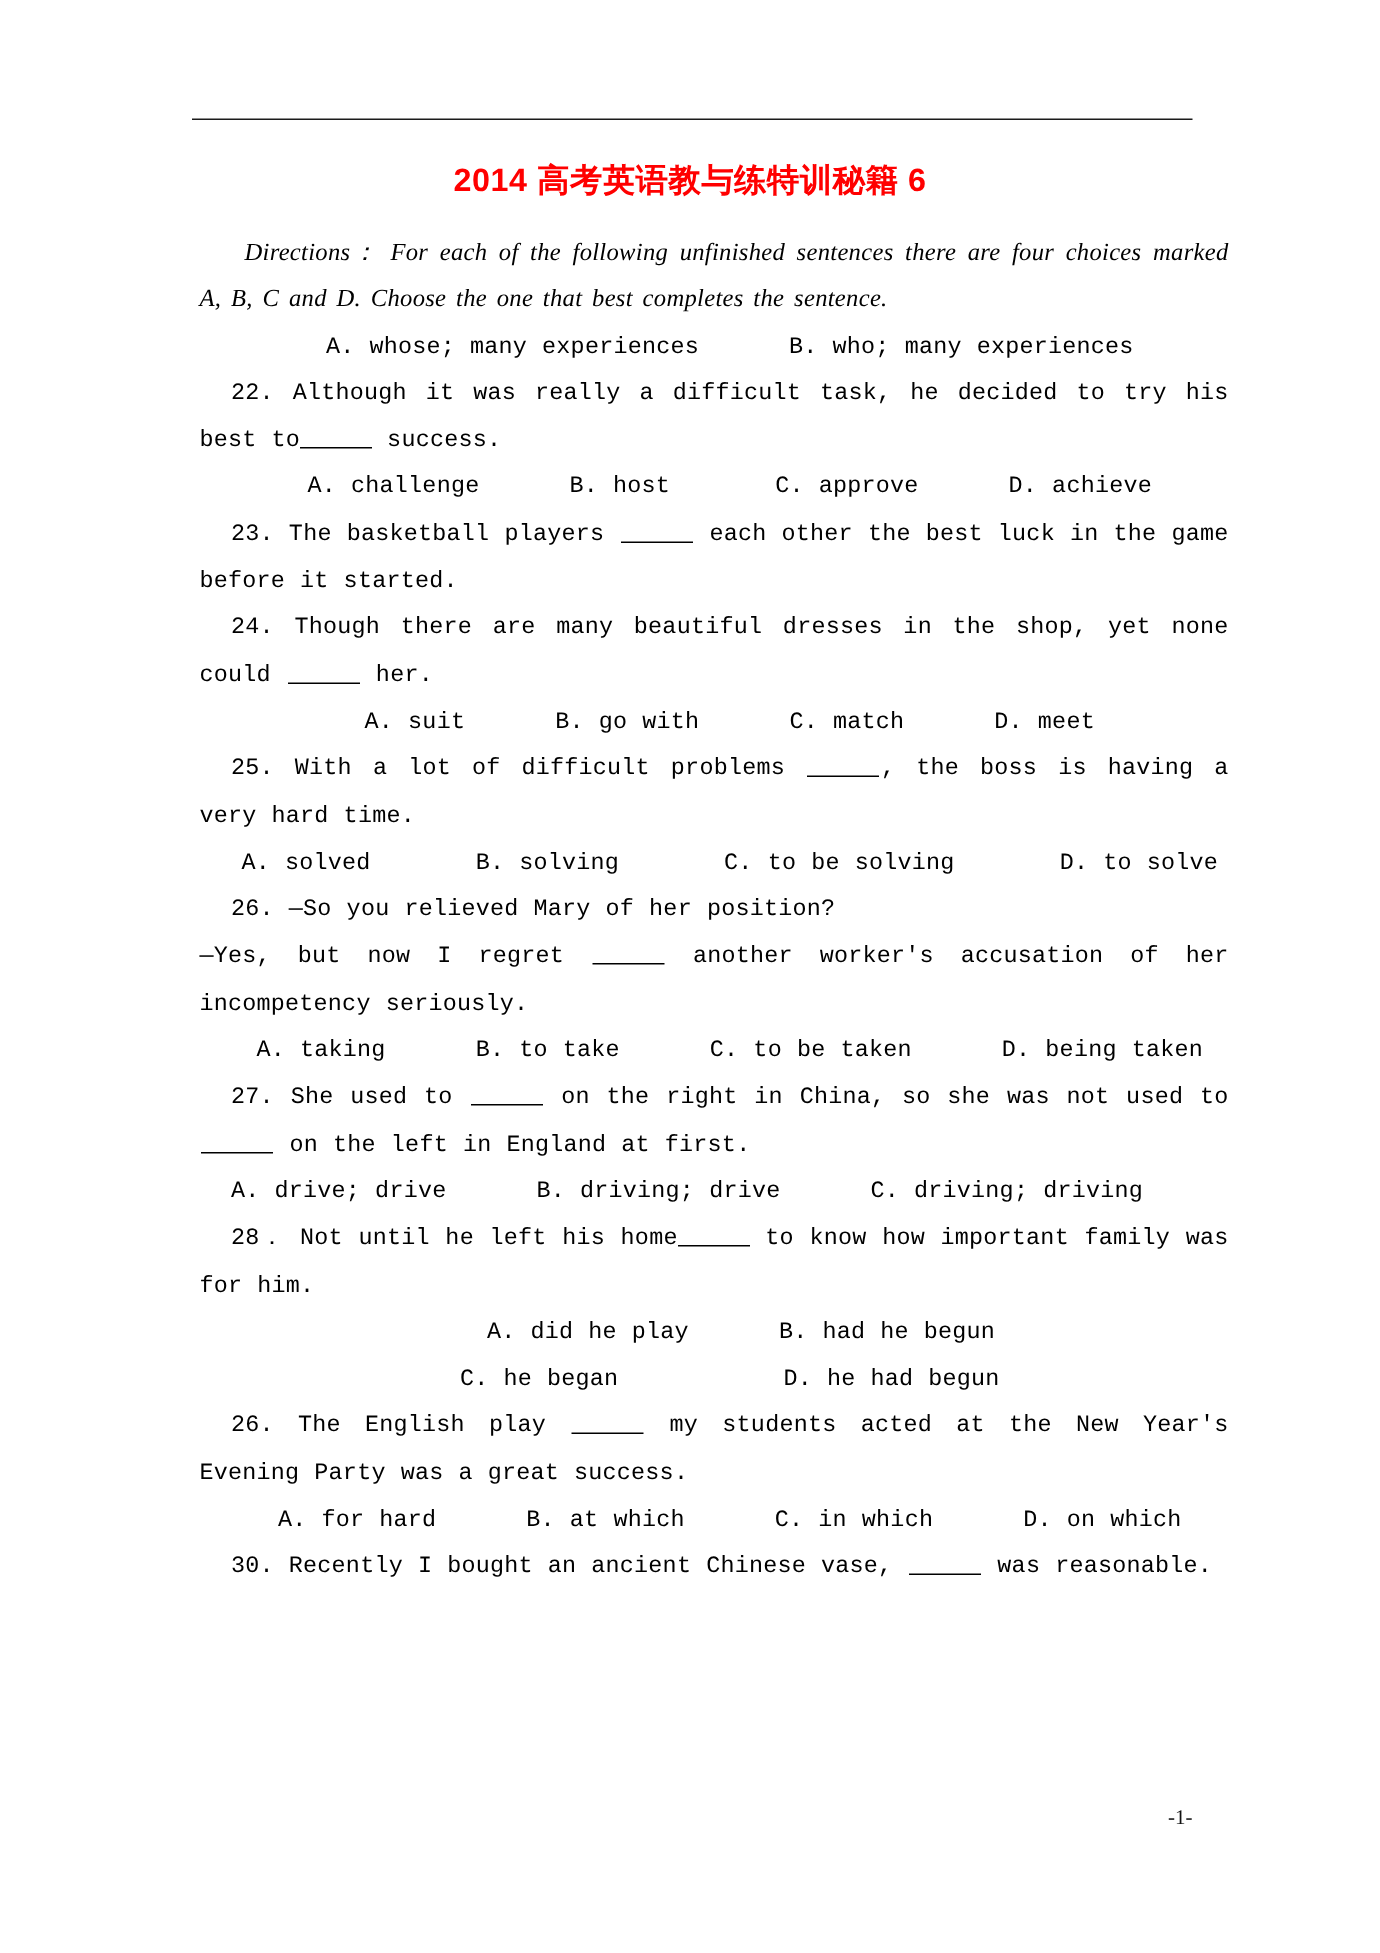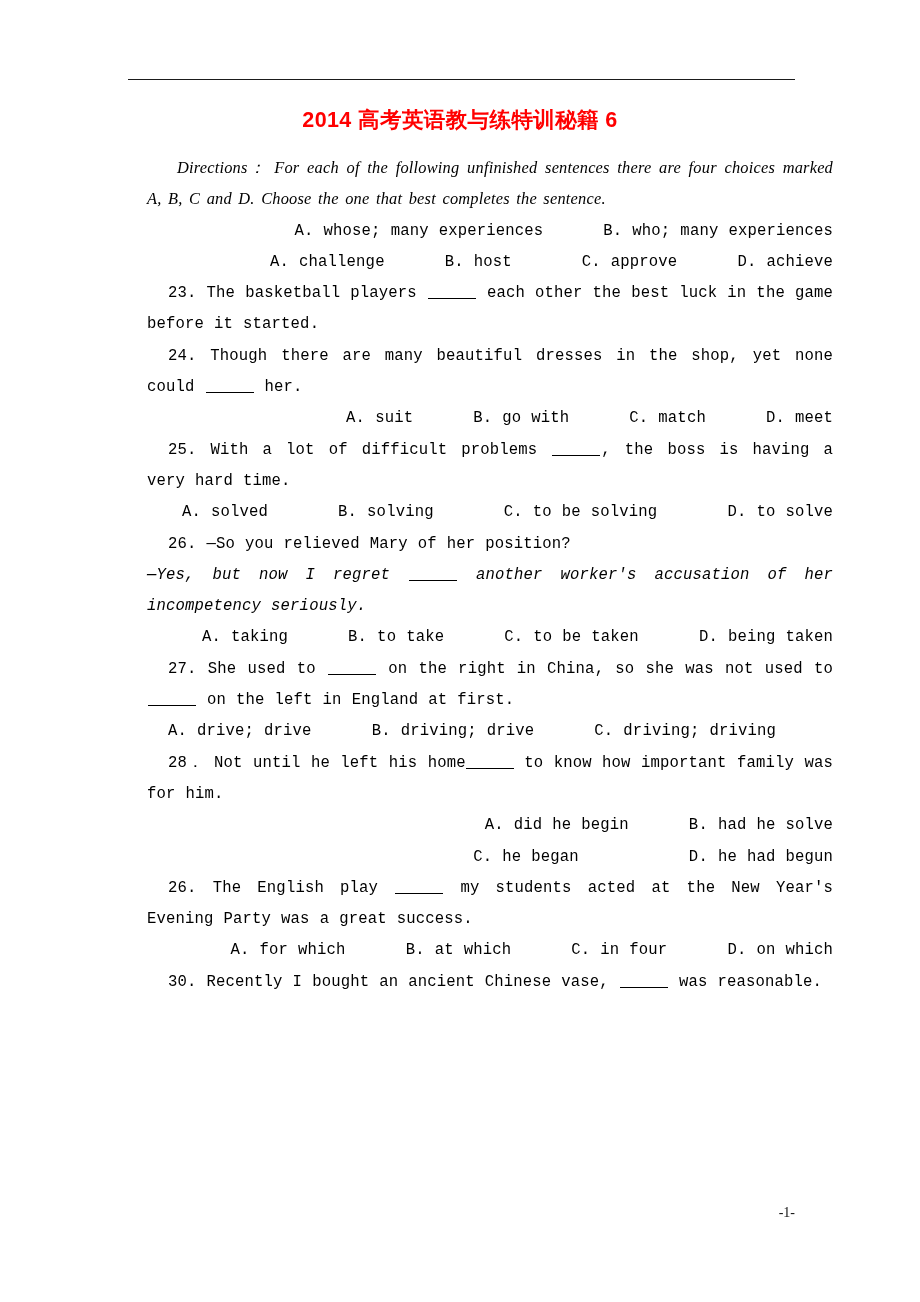--- a/index.html
+++ b/index.html
@@ -45,21 +45,21 @@
     font-family: "Liberation Sans", "DejaVu Sans", sans-serif;
     font-weight: bold;
     font-size: 21.5px;
     letter-spacing: 0.4px;
     white-space: nowrap;
   }
 
   
   .body-block {
     position: absolute;
-    left: 147px;
+    left: 133px;
     top: 152px;
     width: 686px;
   }
 
   .para {
     margin: 0;
     font-size: 15.6px;
     line-height: 31.3px;
     text-align: justify;
     text-justify: inter-word;
@@ -84,33 +84,32 @@
     font-style: italic;
   }
 
   
   .q-stem {
     text-indent: 21px;
   }
 
   
   .opt-row {
-    text-align: right;
+    text-align: center;
     text-indent: 21px;
     white-space: pre;
     overflow: hidden;
   }
   .opt-row.wide-indent {
     text-indent: 26px;
   }
 
   
   .dialogue-reply {
     text-indent: 0;
-    font-style: italic;
   }
 
   
   .blank {
     display: inline-block;
     border-bottom: 1px solid #000;
     width: 48px;
     height: 0.92em;
     vertical-align: -0.12em;
     margin: 0 1px;
@@ -139,43 +138,44 @@
   <div class="header-rule"></div>
 
   <div class="doc-title">2014 高考英语教与练特训秘籍 6</div>
 
   <div class="body-block">
 
     <p class="para directions"><span class="lead">Directions</span><span>：</span> <span>For each of the following unfinished sentences there are four choices marked A, B, C and D. Choose the one that best completes the sentence.</span></p>
 
     <p class="para opt-row">A. whose; many experiences      B. who; many experiences</p>
 
+    <p class="para q-stem"><span>22.</span> <span>Although it was really a difficult task, he decided to try his best to</span><span class="blank tight"></span> <span>success.</span></p>
     <p class="para opt-row">A. challenge      B. host       C. approve      D. achieve</p>
 
     <p class="para q-stem"><span>23.</span> <span>The basketball players</span> <span class="blank"></span> <span>each other the best luck in the game before it started.</span></p>
 
     <p class="para q-stem"><span>24.</span> <span>Though there are many beautiful dresses in the shop, yet none could</span> <span class="blank"></span> <span>her.</span></p>
     <p class="para opt-row">A. suit      B. go with      C. match      D. meet</p>
 
     <p class="para q-stem"><span>25.</span> <span>With a lot of difficult problems</span> <span class="blank"></span><span>, the boss is having a very hard time.</span></p>
     <p class="para opt-row">A. solved       B. solving       C. to be solving       D. to solve</p>
 
     <p class="para q-stem"><span>26.</span> <span>—So you relieved Mary of her position?</span></p>
     <p class="para dialogue-reply"><span>—Yes, but now I regret</span> <span class="blank"></span> <span>another worker's accusation of her incompetency seriously.</span></p>
     <p class="para opt-row">A. taking      B. to take      C. to be taken      D. being taken</p>
 
     <p class="para q-stem"><span>27.</span> <span>She used to</span> <span class="blank"></span> <span>on the right in China, so she was not used to</span> <span class="blank"></span> <span>on the left in England at first.</span></p>
     <p class="para opt-row">A. drive; drive      B. driving; drive      C. driving; driving      D. drive; driving</p>
 
     <p class="para q-stem"><span>28．</span> <span>Not until he left his home</span><span class="blank tight"></span> <span>to know how important family was for him.</span></p>
-    <p class="para opt-row wide-indent"> A. did he begin      B. had he solve</p>
+    <p class="para opt-row wide-indent"> A. did he play      B. had he begun</p>
     <p class="para opt-row">C. he began           D. he had begun</p>
 
     <p class="para q-stem"><span>26.</span> <span>The English play</span> <span class="blank"></span> <span>my students acted at the New Year's Evening Party was a great success.</span></p>
-    <p class="para opt-row">A. for which      B. at which      C. in four      D. on which</p>
+    <p class="para opt-row">A. for hard      B. at which      C. in which      D. on which</p>
 
     <p class="para q-stem"><span>30.</span> <span>Recently I bought an ancient Chinese vase,</span> <span class="blank"></span> <span>was reasonable.</span></p>
 
   </div>
 
   <div class="page-number">-1-</div>
 
 </div>
 
 </body></html>

